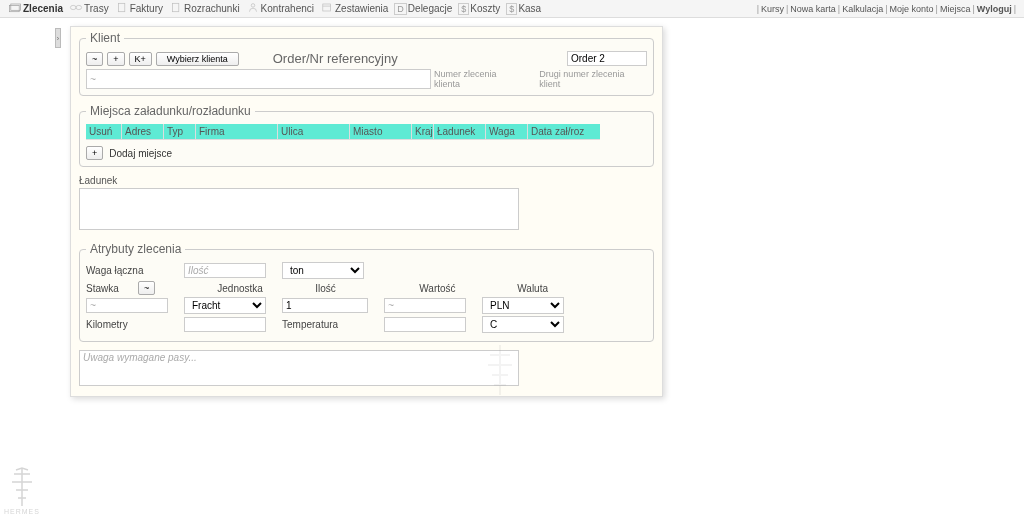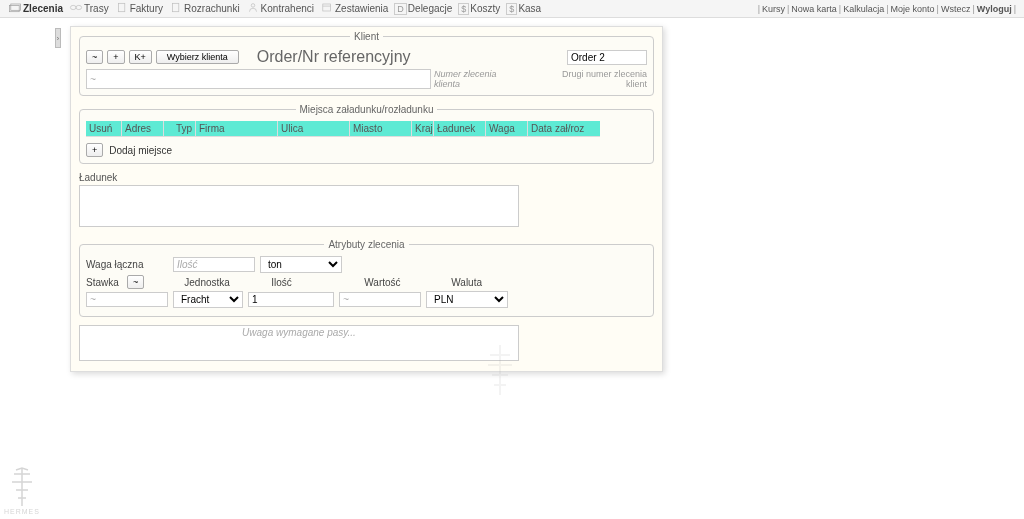--- a/index.html
+++ b/index.html
@@ -75,24 +75,23 @@
     }
     fieldset {
       border: 1px solid #ccc;
       border-radius: 4px;
       margin-bottom: 8px;
       padding: 6px;
       background: #fdfcf6;
       position: relative;
     }
     legend {
-      font-size: 10px;
+      font-size: 12px;
       color: #666;
       padding: 0 4px;
-      text-align: center;
     }
     .row { display: flex; align-items: center; gap: 4px; margin-bottom: 3px; }
     label { font-size: 10px; color: #444; }
     input[type=text], select, textarea {
       border: 1px solid #ccc;
       font-size: 10px;
       padding: 1px 3px;
       background: #fff;
       font-family: inherit;
     }
@@ -107,47 +106,46 @@
     }
     .btn {
       border: 1px solid #aaa;
       background: linear-gradient(#fff,#eee);
       font-size: 10px;
       padding: 2px 8px;
       cursor: pointer;
       border-radius: 2px;
     }
     .client-name-input { width: 220px; }
-    .order-label { color: #666; font-size: 16px; }
+    .order-label { color: #666; font-size: 13px; margin-left: 16px; }
     .subtext-row { display: flex; margin-top: 2px; }
     .subtext { color: #999; font-size: 9px; }
     .table-header {
       display: flex;
       font-size: 10px;
       color: #555;
     }
     .table-header > div {
       border-right: 1px solid #ddd;
       border-bottom: 1px solid #ddd;
       padding: 2px 3px;
       background: #5eead4;
     }
     .add-place-row { display: flex; align-items: center; gap: 6px; margin-top: 6px; }
     .textarea-ladunek {
       width: 440px;
       height: 42px;
       resize: none;
     }
     .section-label { font-size: 10px; color: #555; margin-bottom: 2px; display: block; }
-    .attrs-row { display: flex; align-items: center; gap: 5px; margin-bottom: 2px; }
+    .attrs-row { display: flex; align-items: center; gap: 16px; margin-bottom: 2px; }
     .uwagi-textarea {
       width: 440px;
       height: 36px;
       resize: none;
-      text-align: center;
     }
     .action-row { display: flex; gap: 6px; margin-top: 4px; }
     .logo-footer {
       position: fixed;
       bottom: 4px;
       left: 4px;
       opacity: 0.35;
       text-align: center;
     }
     .logo-footer svg { display: block; margin: 0 auto; }
@@ -220,21 +218,21 @@
   <div class="user-links">
     <span class="sep">|</span>
       <a>Kursy</a>
     <span class="sep">|</span>
       <a>Nowa karta</a>
     <span class="sep">|</span>
       <a>Kalkulacja</a>
     <span class="sep">|</span>
       <a>Moje konto</a>
     <span class="sep">|</span>
-      <a>Wstecz</a>
+      <a>Miejsca</a>
     <span class="sep">|</span>
       <a class="logout">Wyloguj</a>
     <span class="sep">|</span>
   </div>
 </div>
 
 <div class="content-area">
   <div class="collapse-handle">›</div>
   <div class="form-panel">
 
@@ -245,31 +243,31 @@
         <button class="btn-sm">+</button>
         <button class="btn-sm">K+</button>
         <button class="btn-sm" style="padding:1px 10px;">Wybierz klienta</button>
         <span style="width:10px;"></span>
         <span class="order-label">Order/Nr referencyjny</span>
         <span style="flex:1;"></span>
         <input type="text" style="width: 80px;" value="Order 2">
       </div>
       <div class="subtext-row">
         <input type="text" class="client-name-input" style="width: 348px;" placeholder="~">
-        <span class="subtext" style="margin-left:3px;width:85px;font-style:italic;">Numer zlecenia klienta</span>
-        <span class="subtext" style="margin-left:21px;text-align:right;">Drugi numer zlecenia klient</span>
+        <span class="subtext" style="margin-left:3px;width:85px;">Numer zlecenia klienta</span>
+        <span class="subtext" style="margin-left:21px;">Drugi numer zlecenia klient</span>
       </div>
     </fieldset>
 
     <fieldset>
       <legend>Miejsca załadunku/rozładunku</legend>
       <div class="table-header">
         <div style="width:36px;">Usuń</div>
         <div style="width:42px;">Adres</div>
-        <div style="width:32px;text-align:right;">Typ</div>
+        <div style="width:32px;">Typ</div>
         <div style="width:82px;">Firma</div>
         <div style="width:72px;">Ulica</div>
         <div style="width:62px;">Miasto</div>
         <div style="width:22px;">Kraj</div>
         <div style="width:52px;">Ładunek</div>
         <div style="width:42px;">Waga</div>
         <div style="width:72px;border-right:none;">Data zał/roz</div>
       </div>
       <div class="add-place-row">
         <button class="btn-sm">+</button>
@@ -291,24 +289,31 @@
         <label style="width:36px;">Stawka</label>
         <button class="btn-sm">~</button>
         <span style="width:30px;"></span>
         <label style="width:82px;">Jednostka</label>
         <label style="width:88px;">Ilość</label>
         <label style="width:82px;">Wartość</label>
         <label>Waluta</label>
       </div>
       <div class="attrs-row">
         <input type="text" style="width: 82px;" placeholder="~">
-        <select style="width:70px;"><option>Fracht</option></select>
+        <select style="width:82px;"><option>Fracht</option></select>
         <input type="text" style="width: 86px;" value="1">
         <input type="text" style="width: 82px;" placeholder="~">
         <select style="width:82px;"><option>PLN</option></select>
+      </div>
+      <div class="attrs-row">
+        <label style="width:82px;">Kilometry</label>
+        <input type="text" style="width: 82px;">
+        <label style="width:86px;">Temperatura</label>
+        <input type="text" style="width: 82px;">
+        <select style="width:82px;"><option>C</option></select>
       </div>
     </fieldset>
 
     <textarea class="uwagi-textarea" placeholder="Uwaga wymagane pasy..." style=""></textarea>
 
 
   </div>
 </div>
 
 <div class="watermark">

